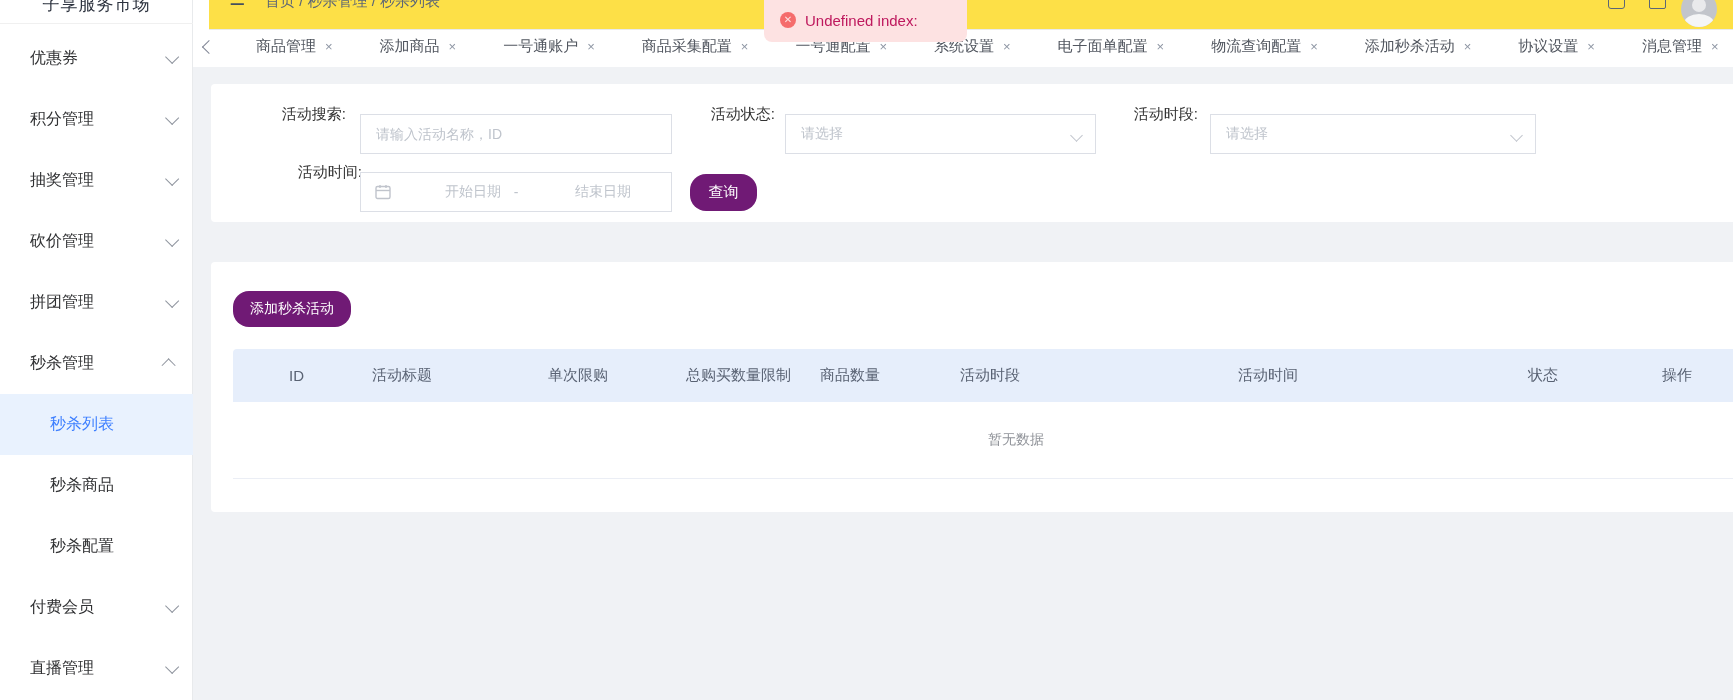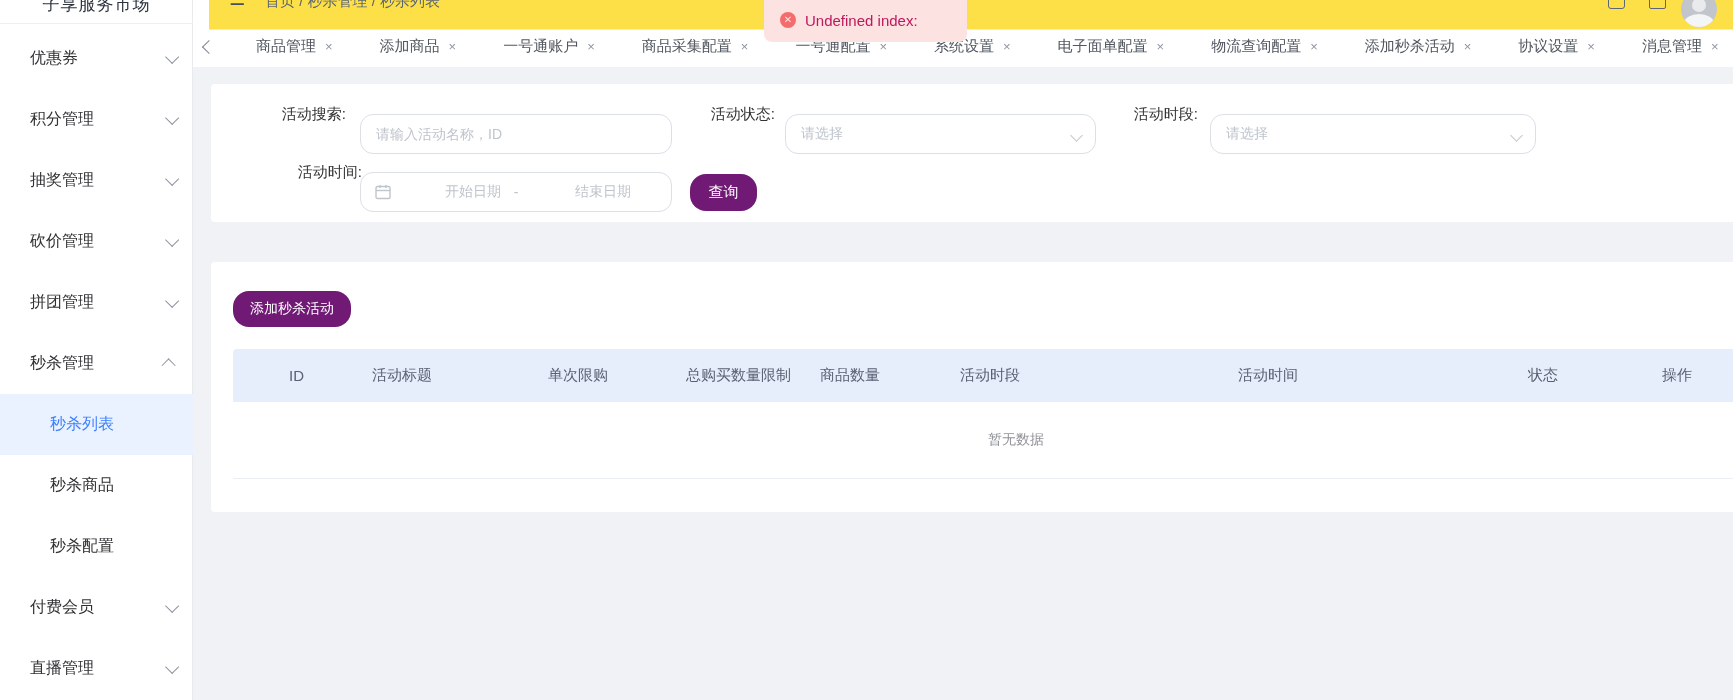--- a/index.html
+++ b/index.html
@@ -46,21 +46,21 @@
             border-bottom:1.5px solid #808695;transform:rotate(45deg);cursor:pointer;flex:none;}
   .tabs{display:flex;align-items:center;margin-left:42px;gap:47px;white-space:nowrap;}
   .tab{display:flex;align-items:center;font-size:15px;color:#51565f;cursor:pointer;flex:none;}
   .tab .x{margin-left:9px;color:#8d95a3;font-size:13px;}
   
   .content{position:absolute;left:193px;top:67px;width:1636px;height:637px;background:#f0f2f5;overflow:hidden;}
   .card{position:absolute;background:#fff;border-radius:4px;}
   .card1{left:18px;top:17px;width:1600px;height:138px;}
   .card2{left:18px;top:195px;width:1600px;height:250px;}
   .f-label{position:absolute;font-size:15px;color:#333;text-align:right;line-height:40px;}
-  .f-box{position:absolute;height:40px;border:1px solid #dcdfe6;border-radius:13px;background:#fff;
+  .f-box{position:absolute;height:40px;border:1px solid #dcdfe6;border-radius:0;background:#fff;
          box-sizing:border-box;display:flex;align-items:center;font-size:14px;color:#bfc4cc;}
   input.f-box{padding:0 15px;outline:none;}
   input.f-box::placeholder{color:#bfc4cc;}
   .sel-chev{position:absolute;right:14px;top:16px;width:8px;height:8px;border-right:1.3px solid #c0c4cc;
             border-bottom:1.3px solid #c0c4cc;transform:rotate(45deg);}
   .btn{border:none;border-radius:16px;background:#701a75;color:#fff;cursor:pointer;
        display:flex;align-items:center;justify-content:center;position:absolute;}
   .btn-query{left:479px;top:90px;width:67px;height:37px;font-size:15px;}
   .btn-add{left:22px;top:29px;width:118px;height:36px;font-size:14px;}
   .cal{margin:0 10px 0 14px;flex:none;}

